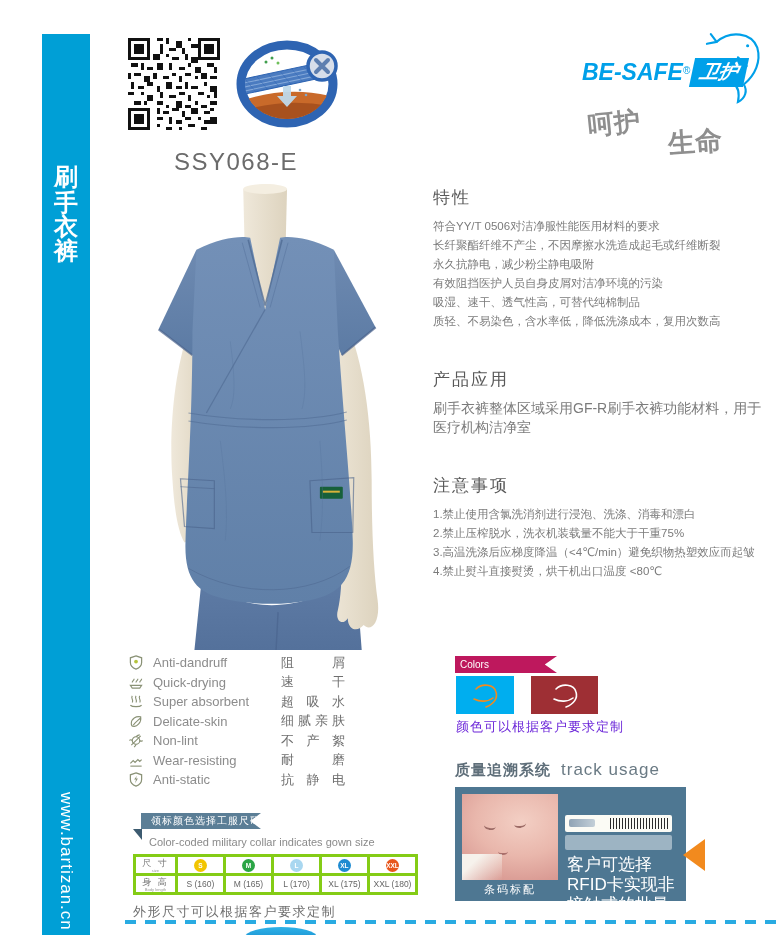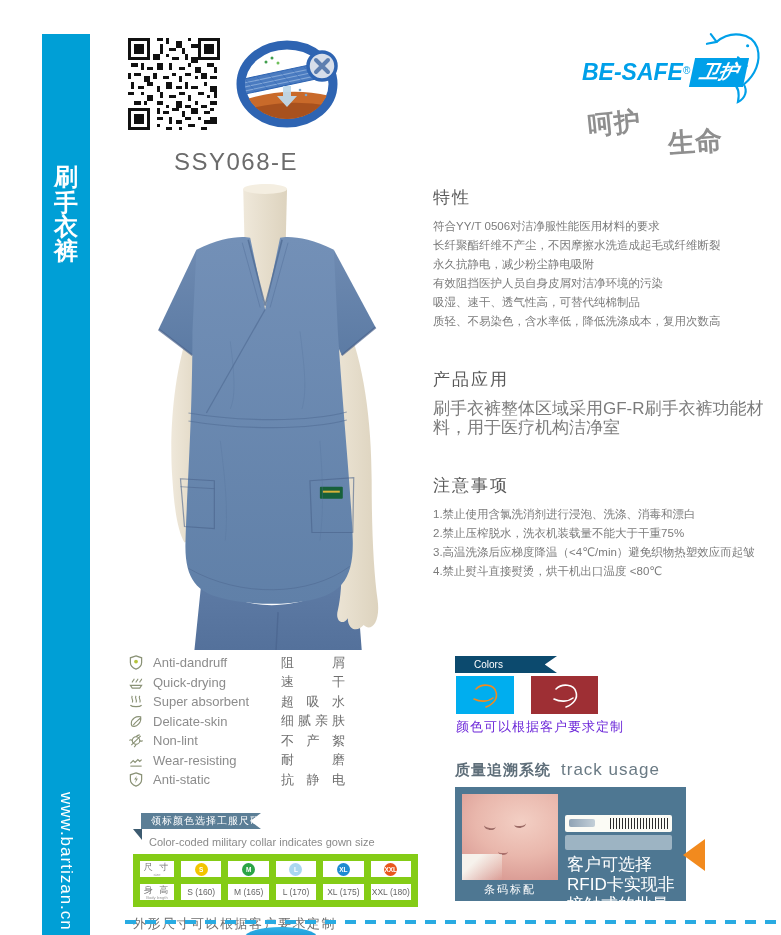--- a/index.html
+++ b/index.html
@@ -32,36 +32,36 @@
   .slogan-b{left:86px;top:90px;font-size:27px;transform:rotate(-4deg);}
 
   
   .model{position:absolute;left:130px;top:148px;font-size:24px;color:#6b6b6b;letter-spacing:1.5px;margin-left:44px;}
   .product-photo{position:absolute;left:150px;top:182px;width:290px;height:468px;}
 
   
   .sec{position:absolute;left:433px;width:340px;}
   .sec h2{margin:0 0 8px 0;font-size:17px;font-weight:400;color:#595959;letter-spacing:2px;}
   .sec .ln{font-size:11.5px;color:#7b7b7b;line-height:19px;white-space:nowrap;}
-  .sec .wrap{font-size:17px;color:#7b7b7b;line-height:19px;width:332px;}
+  .sec .wrap{font-size:14px;color:#7b7b7b;line-height:19px;width:332px;}
   #sec-features{top:186px;}
   #sec-application{top:368px;}
   #sec-precautions{top:474px;}
 
   
   .feat-list{position:absolute;left:128px;top:653px;width:230px;}
   .feat-row{display:flex;align-items:center;height:19.5px;}
   .feat-icon{width:16px;height:15px;margin-right:9px;flex:0 0 auto;}
   .feat-en{width:128px;font-size:13px;color:#8c8c8c;}
   .feat-cn{width:64px;font-size:13px;color:#6f6f6f;text-align:justify;text-align-last:justify;}
 
   
   .colors-sec{position:absolute;left:455px;top:656px;width:220px;}
-  .colors-ribbon{position:relative;width:102px;height:17px;background:#0c4a6e;color:#fff;
-       font-size:10px;line-height:17px;padding-left:19px;box-sizing:border-box;
+  .colors-ribbon{position:relative;width:102px;height:17px;background:#be185d;color:#fff;
+       font-size:10px;line-height:17px;padding-left:5px;box-sizing:border-box;
        clip-path:polygon(0 0,100% 0,88% 50%,100% 100%,0 100%);}
   .swatch{position:absolute;top:20px;height:38px;}
   .swatch svg{position:absolute;left:50%;top:50%;transform:translate(-50%,-50%);}
   .swatch-1{left:1px;width:58px;background:#00AEEF;}
   .swatch-2{left:76px;width:67px;background:#9E2F34;}
   .colors-note{position:absolute;top:62px;left:1px;font-size:13px;color:#6d28d9;letter-spacing:1px;white-space:nowrap;}
 
   
   .trace{position:absolute;left:455px;top:760px;width:250px;}
   .trace-title-cn{font-size:15px;font-weight:bold;color:#5E6E79;letter-spacing:1px;}
@@ -88,21 +88,21 @@
 
   
   .size-sec{position:absolute;left:133px;top:813px;width:285px;}
   .size-ribbon{position:relative;margin-left:8px;width:120px;height:16px;background:#5B7E96;color:#fff;
        font-size:10px;line-height:16px;padding-left:10px;box-sizing:border-box;letter-spacing:1px;
        clip-path:polygon(0 0,100% 0,91% 50%,100% 100%,0 100%);}
   .size-fold{position:absolute;left:0;top:16px;width:0;height:0;
        border-right:9px solid #3D5B70;border-bottom:11px solid transparent;}
   .size-caption{margin:7px 0 0 16px;font-size:11px;color:#8a8a8a;}
   .size-table{margin-top:6px;border-collapse:collapse;}
-  .size-table td{border:7px solid #84cc16;text-align:center;padding:0;height:16px;}
+  .size-table td{border:3px solid #84cc16;text-align:center;padding:0;height:16px;}
   .size-table .c-lbl{width:40px;}
   .size-table .c-val{width:46px;font-size:8.5px;color:#666;}
   .lbl-cn{font-size:9px;color:#777;letter-spacing:2px;display:block;line-height:9px;margin-top:1px;}
   .lbl-en{font-size:4.5px;color:#999;display:block;line-height:5px;transform:scale(.9);}
   .size-dot{display:inline-block;width:13px;height:13px;border-radius:50%;color:#fff;
        font-size:6.5px;font-weight:bold;line-height:13px;text-align:center;vertical-align:middle;}
   .dot-0{background:#F2C500;} .dot-1{background:#2BA546;} .dot-2{background:#A9D7F0;}
   .dot-3{background:#1E8BD1;} .dot-4{background:#E8571D;}
   .size-note{margin-top:8px;font-size:13px;color:#6f6f6f;letter-spacing:1.5px;}
 

